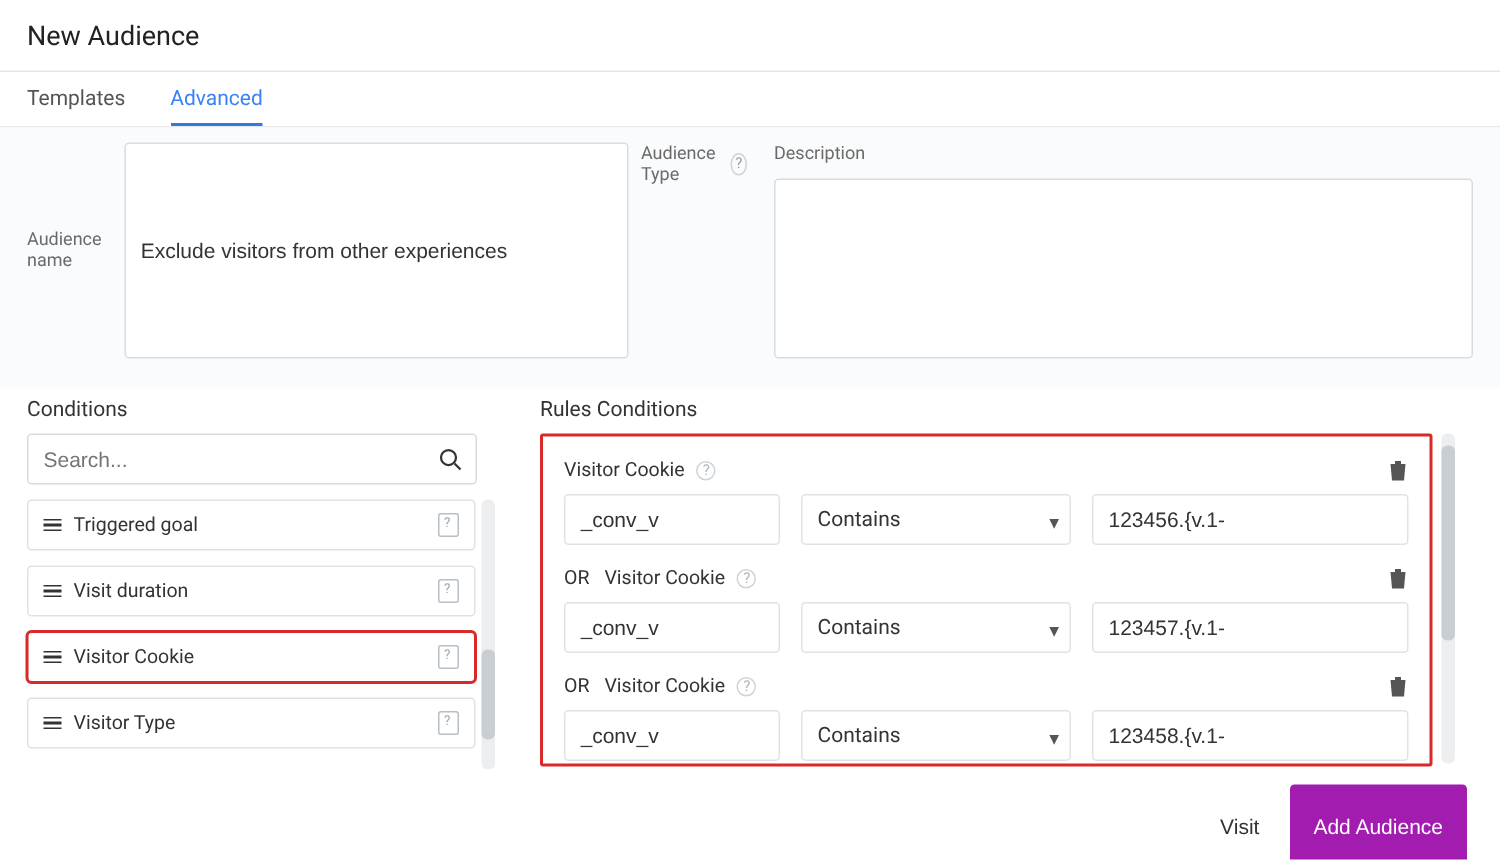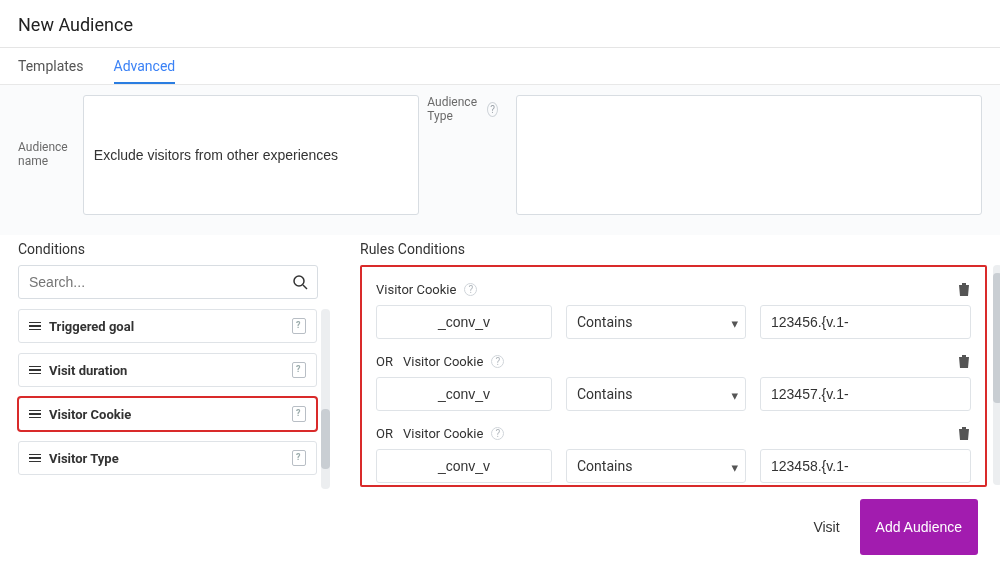--- a/index.html
+++ b/index.html
@@ -17,21 +17,21 @@
     .select-wrap { position:relative; }
     .select-wrap .chev { position:absolute; right:10px; top:50%; transform:translateY(-50%); color:#555; pointer-events:none;}
     .help-ic { color:#9aa1a8; font-size:13px; border:1px solid #cfd4d9; border-radius:50%; width:15px; height:15px; display:inline-flex; align-items:center; justify-content:center; font-size:10px;}
     .type-row .field-label{ justify-content:space-between;}
     
     .lower { display:flex; padding: 6px 18px 0; gap:30px;}
     .cond-panel { width: 312px; }
     .section-title { font-size:14px; color:#333; margin-bottom:8px; }
     .search-wrap { position:relative; width:300px; margin-bottom:10px;}
     .search-wrap .sicon { position:absolute; right:10px; top:9px; color:#333;}
-    .cond-list { display:flex; flex-direction:column; gap:10px; width:300px;font-weight:bold;}
+    .cond-list { display:flex; flex-direction:column; gap:10px; width:300px;}
     .cond-item { display:flex; align-items:center; justify-content:space-between; border:1px solid #dfe3e7; border-radius:3px; background:#fff; padding:8px 10px; cursor:pointer;}
     .cond-item.highlighted { outline:2px solid #d92a2a; outline-offset:-1px;}
     .cond-left { display:flex; align-items:center; gap:8px; color:#333; font-size:13px;}
     .hamb { display:flex; flex-direction:column; gap:2px; }
     .hamb span{ width:12px; height:1.5px; background:#333; display:block;}
     .cond-info { display:flex; align-items:center; gap:4px; color:#9aa; font-size:11px;}
     .doc-ic { width:14px; height:16px; border:1px solid #b8bec5; border-radius:2px; position:relative;}
     .doc-ic:after{content:"?"; position:absolute; font-size:9px; color:#9aa; left:3px; top:1px;}
     .mini-scroll { width:9px; background:#eceef0; height:180px; margin-left:4px; border-radius:4px; position:relative;}
     .mini-thumb{ position:absolute; width:9px; height:60px; background:#c9ced3; border-radius:4px; top:100px;}
@@ -39,21 +39,21 @@
     
     .rules-panel { flex:1; }
     .rules-box { border:2px solid #d92a2a; border-radius:2px; padding:14px 14px 4px; height:222px; overflow:auto; position:relative;}
     .rule-block { margin-bottom:14px;}
     .rule-head { display:flex; align-items:center; gap:8px; font-size:13px; color:#333; margin-bottom:8px;}
     .or-tag { color:#333; font-size:13px; margin-right:2px;}
     .help2 { color:#b0b6bc; font-size:10px; border:1px solid #cfd4d9; border-radius:50%; width:13px; height:13px; display:inline-flex; align-items:center; justify-content:center;}
     .trash { margin-left:auto; color:#555; cursor:pointer; width:14px; height:16px;}
     .rule-row { display:flex; gap:14px;}
     .rule-row .rinput { border:1px solid #dfe3e7; border-radius:3px; background:#fff; padding:8px 10px; font-size:14px; color:#333;}
-    .w1{ width:176px;text-align:center;} .w2{ width:180px; position:relative;} .w3{ width:211px;}
+    .w1{ width:144px;} .w2{ width:180px; position:relative;} .w3{ width:211px;}
     .w2 .chev2{ position:absolute; right:8px; top:11px; color:#555;}
     .rules-scroll { width:9px; background:#eceef0; height:220px; position:relative; border-radius:4px; margin-left:6px;}
     .rules-thumb{ position:absolute; width:9px; height:130px; background:#c9ced3; border-radius:4px; top:8px;}
     .rules-flex{ display:flex;}
     
     .footer { display:flex; justify-content:flex-end; gap:20px; align-items:center; padding:10px 22px;}
     .btn-cancel { background:none; border:none; font-size:14px; color:#333; cursor:pointer;}
     .btn-primary { background:#a21caf; color:#fff; border:none; border-radius:3px; padding:20px 16px; font-size:14px; cursor:pointer;}
     svg{display:block;}
   </style>
@@ -72,20 +72,21 @@
     <div class="field-label">Audience name</div>
     <input class="input" value="Exclude visitors from other experiences" style="">
     <div class="type-row">
       <div class="field-label">
         <span>Audience Type</span>
         <span class="help-ic">?</span>
       </div>
     </div>
   </div>
   <div class="col-right">
+    <div class="field-label">Description</div>
     <textarea class="textarea" style=""></textarea>
   </div>
 </div>
 
 <div class="lower">
   <div class="cond-panel">
     <div class="section-title">Conditions</div>
     <div class="search-wrap">
       <input class="input" placeholder="Search..." style="">
       <span class="sicon">

